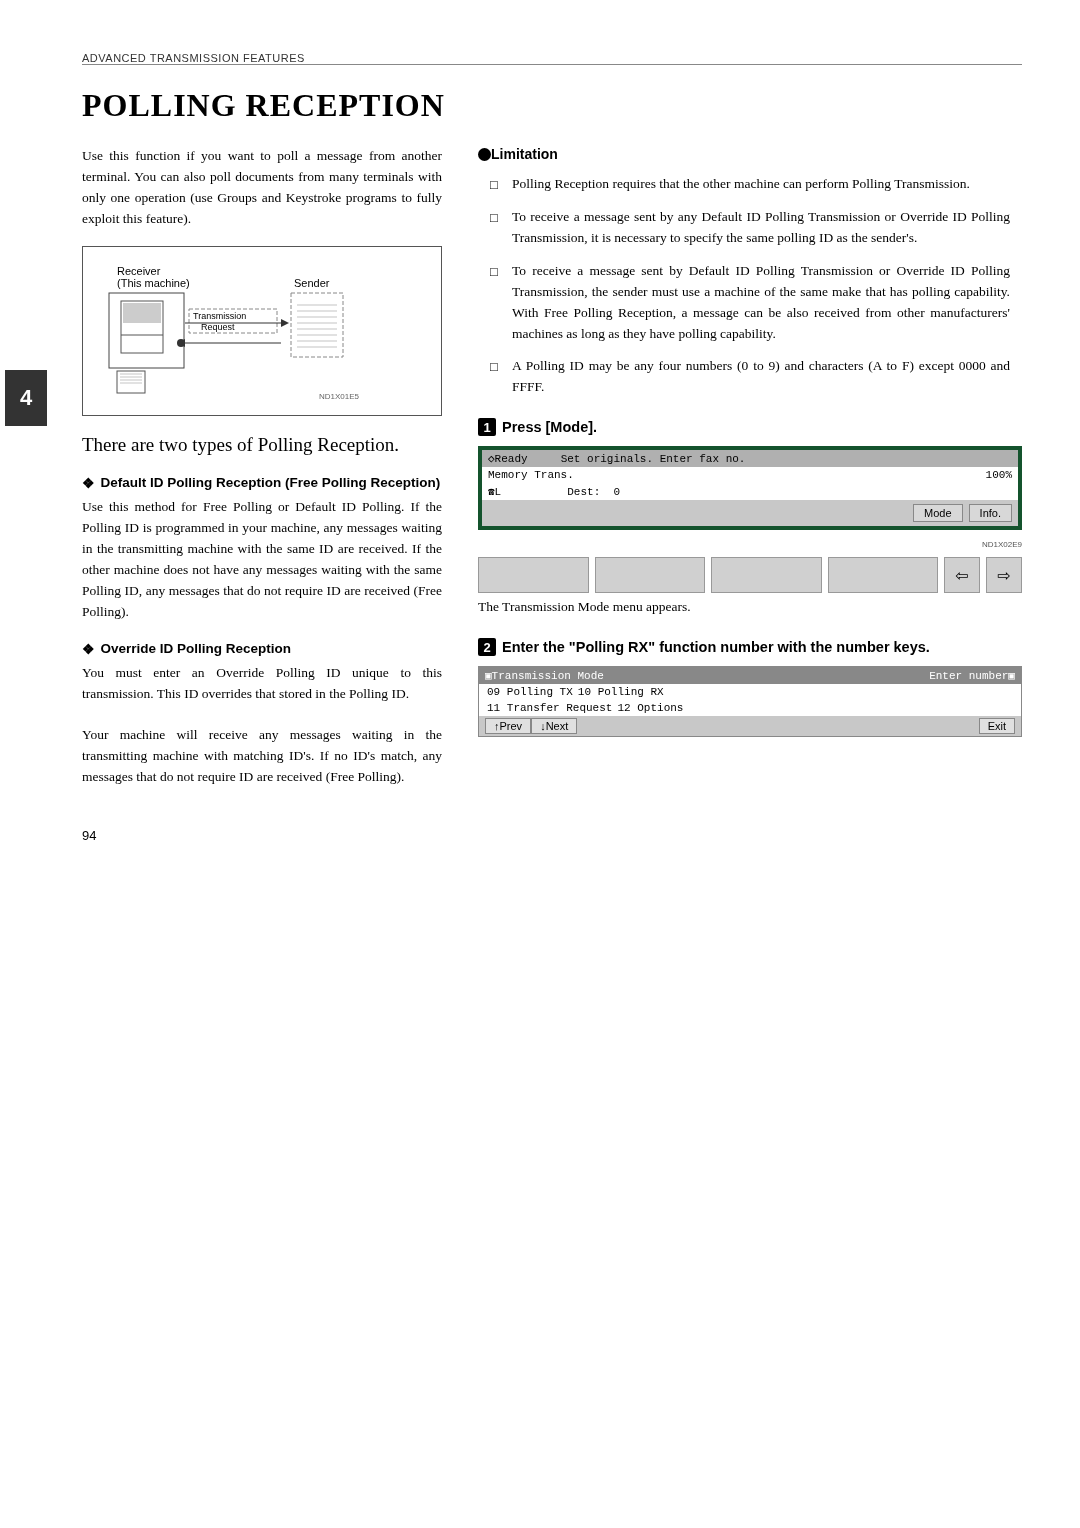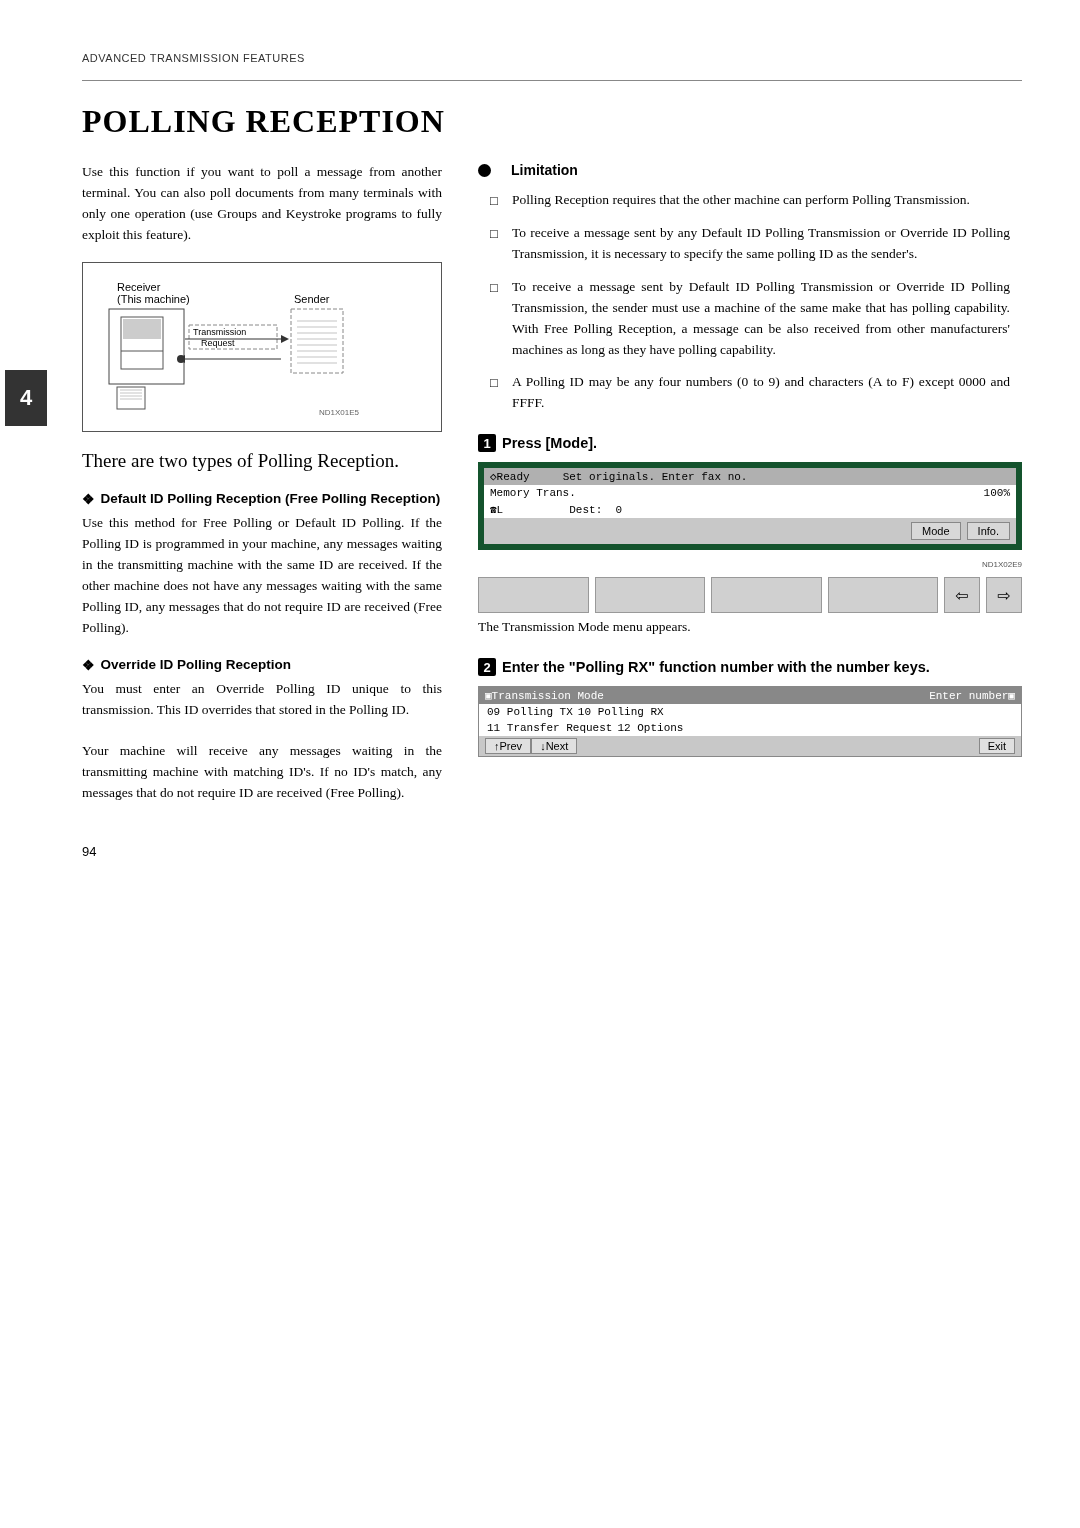--- a/index.html
+++ b/index.html
@@ -48,21 +48,21 @@
     }
 
     
     .breadcrumb {
       font-size: 11px;
       font-family: Arial, sans-serif;
       letter-spacing: 0.5px;
       text-transform: uppercase;
       color: #333;
       margin-bottom: 6px;
-      padding-bottom: 16px;
+      padding-bottom: 0;
       border-bottom: 1px solid #888;
     }
 
     
     .page-title {
       font-size: 32px;
       font-weight: bold;
       font-family: Liberation Serif, serif;
       letter-spacing: 1px;
       text-transform: uppercase;
@@ -137,21 +137,21 @@
       margin-top: 4px;
     }
 
     
     .limitation-heading {
       font-size: 14px;
       font-weight: bold;
       font-family: Arial, sans-serif;
       display: flex;
       align-items: center;
-      gap: 20px;
+      gap: 0;
       margin-bottom: 10px;
     }
 
     .bullet-circle {
       width: 13px;
       height: 13px;
       background: #000;
       border-radius: 50%;
       flex-shrink: 0;
       display: inline-block;
@@ -205,21 +205,21 @@
       display: flex;
       align-items: center;
       justify-content: center;
       font-family: Arial, sans-serif;
       flex-shrink: 0;
       border-radius: 2px;
     }
 
     
     .screen-mockup {
-      border: 6px solid #14532d;
+      border: 4px solid #14532d;
       background: #d946ef;
       padding: 0;
       margin-bottom: 10px;
       font-family: 'Courier New', monospace;
       font-size: 11px;
       position: relative;
     }
 
     .screen-row {
       display: flex;

